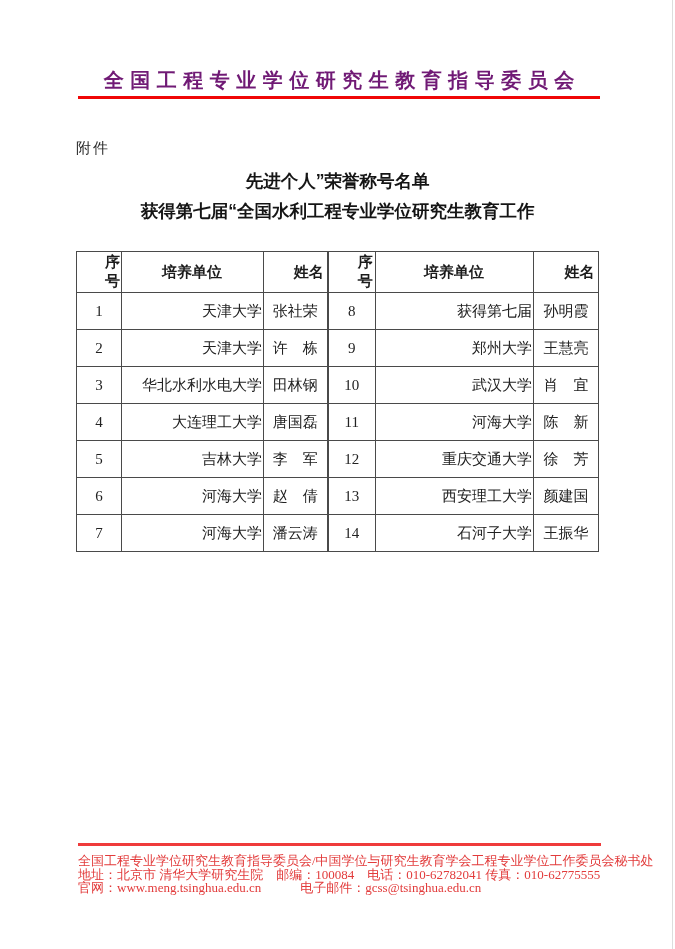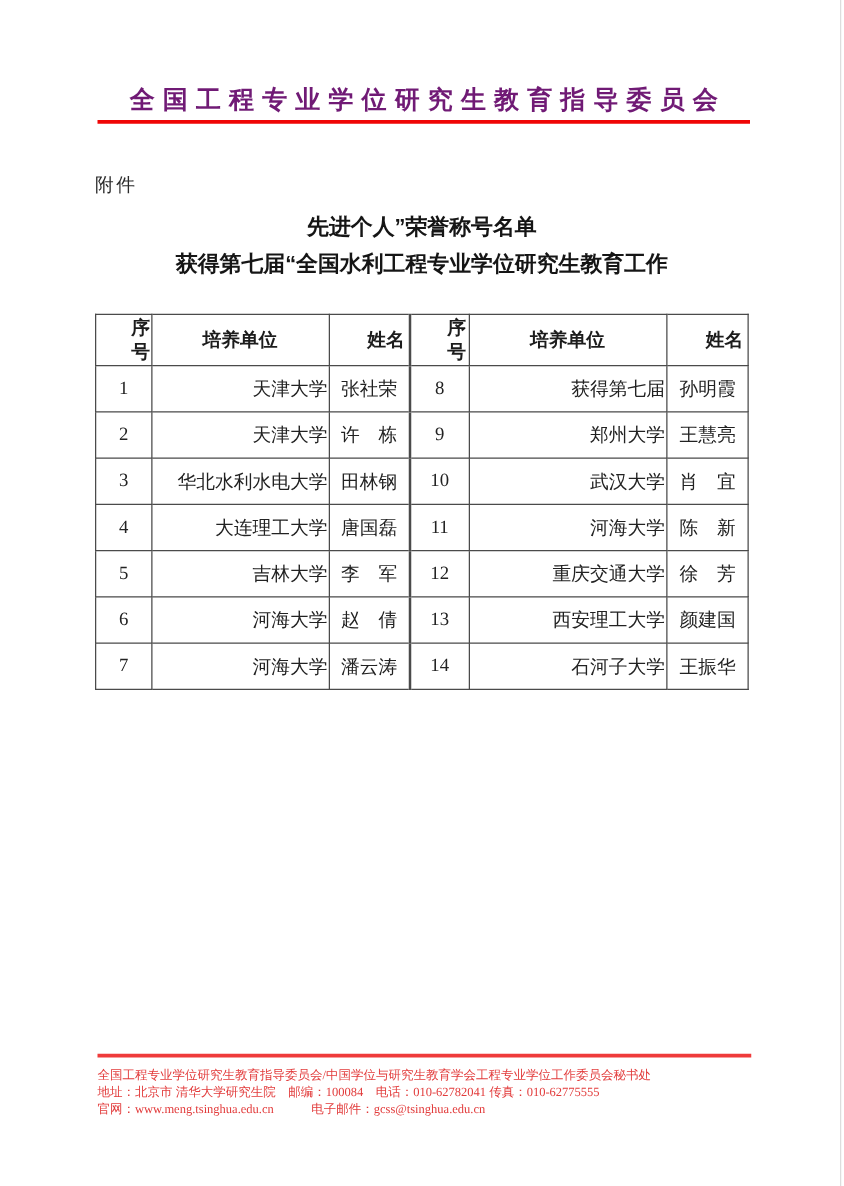--- a/index.html
+++ b/index.html
@@ -42,21 +42,21 @@
   table.roster td { height:34px; font-family:"Liberation Serif", serif; }
   table.roster .c0, table.roster .c3 { text-align:center; }
   table.roster .c1, table.roster .c4 { text-align:right; padding-left:8px; }
   table.roster .c2, table.roster .c5 { text-align:center; }
   table.roster th.c3, table.roster td.c3 { border-left:2.5px solid #4a4a4a; }
 
   
   .footer {
     position:absolute; top:843px; left:78px; width:523px;
     border-top:3px solid #ef3b3b; padding-top:8px;
-    color:#e23b3b; font-size:10px; line-height:13.5px;
+    color:#e23b3b; font-size:13px; line-height:13.5px;
     font-family:"Liberation Serif", serif; white-space:nowrap;
   }
   .footer div { margin:0; }
 </style>
 </head>
 <body>
 
 <div class="page">
 
   <div class="letterhead">

